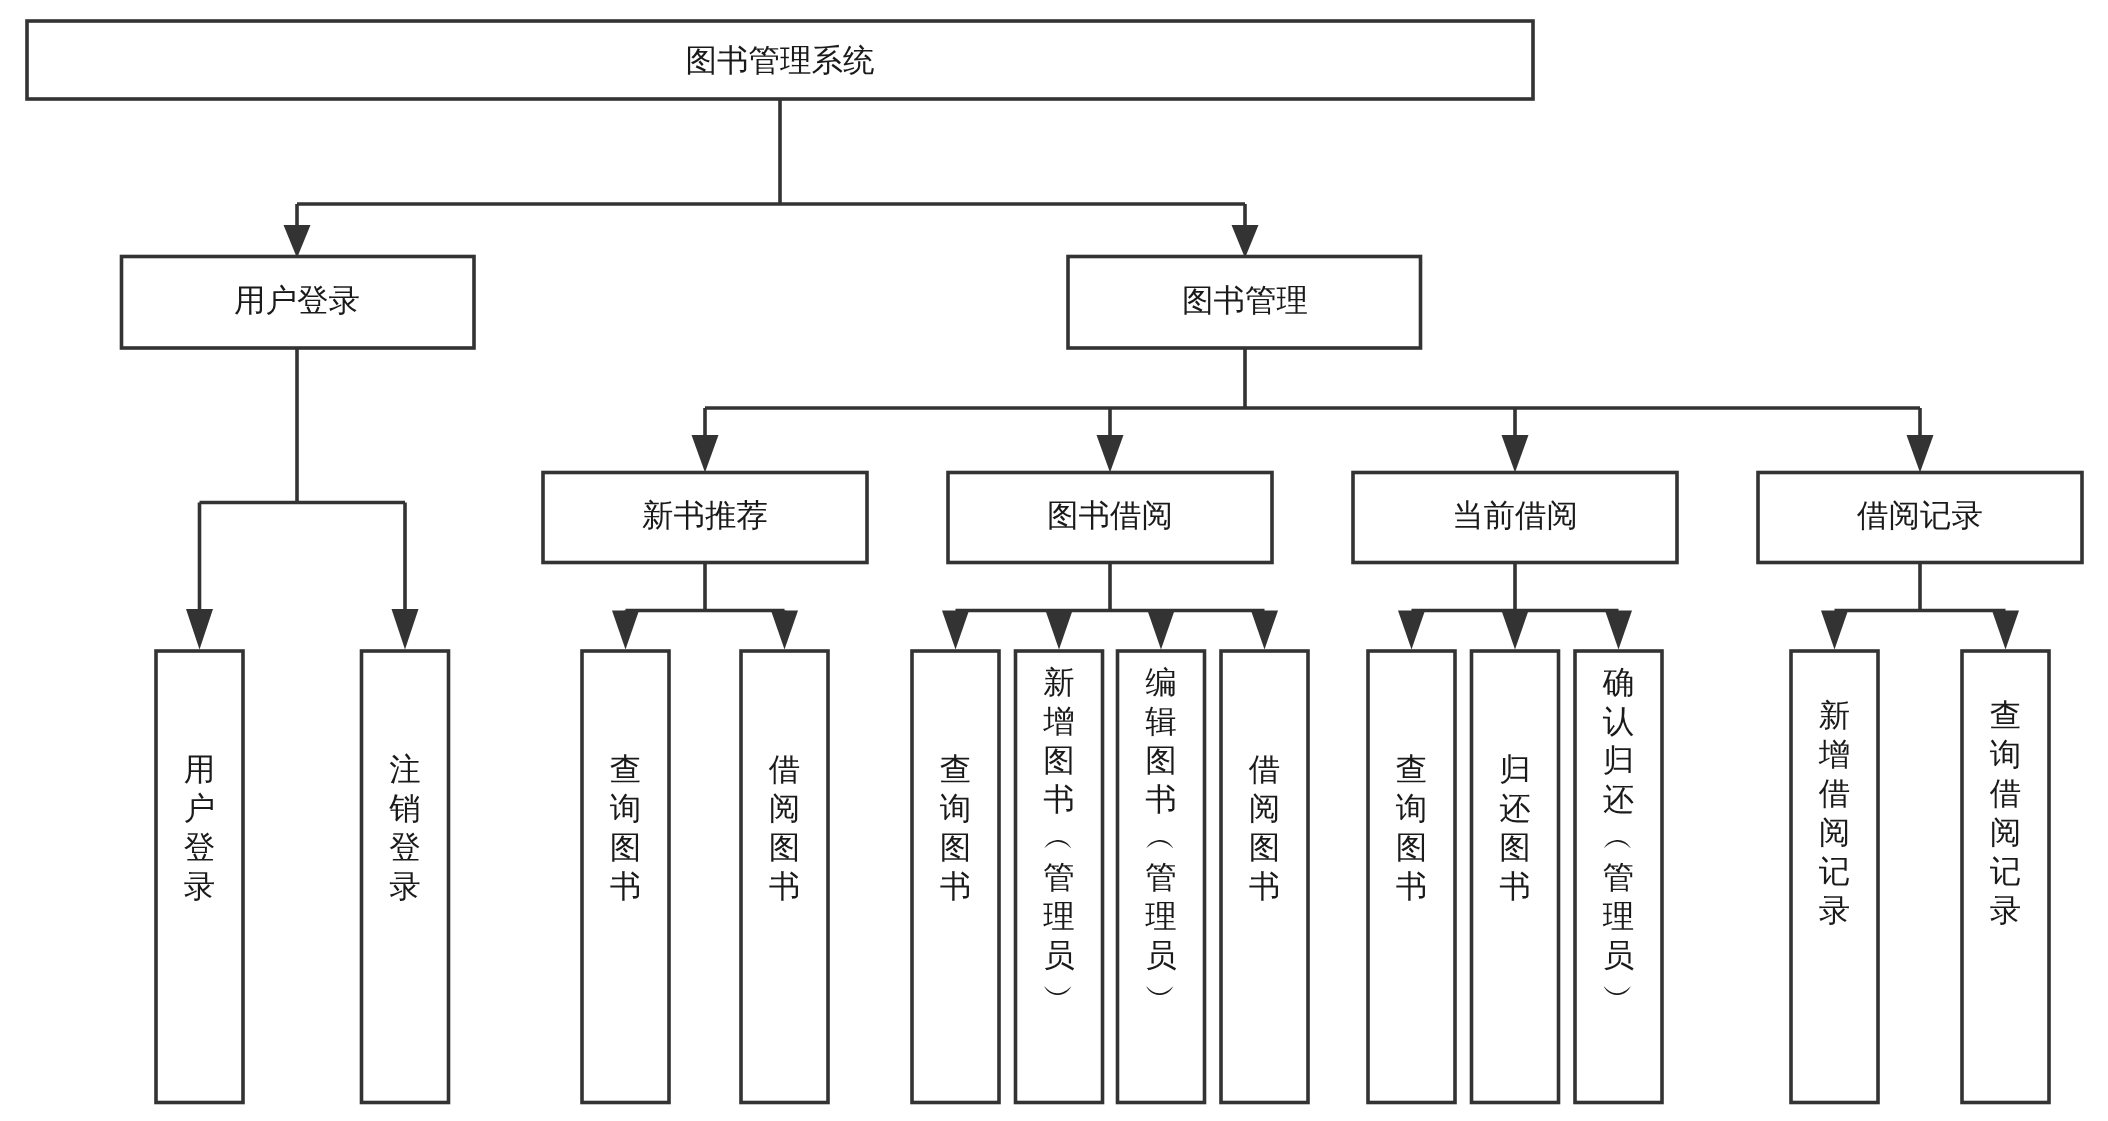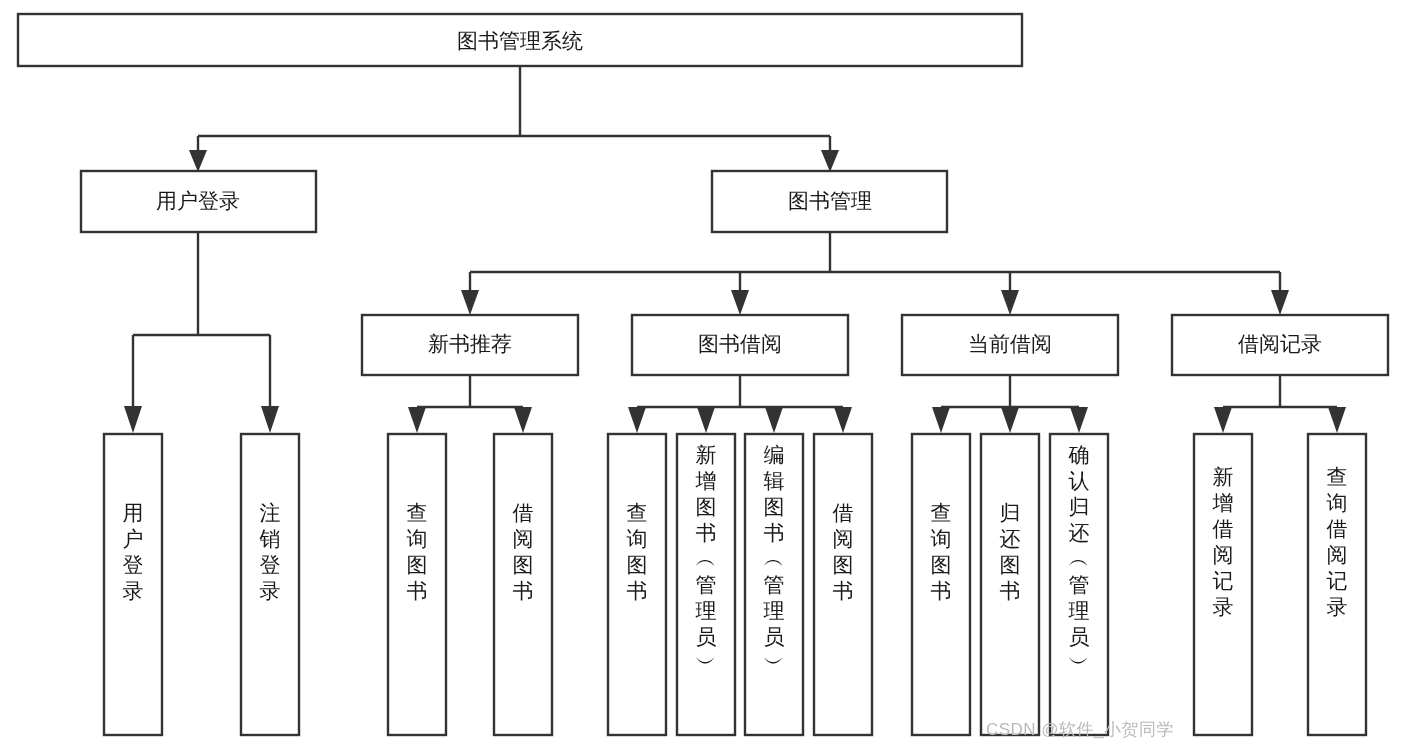--- a/index.html
+++ b/index.html
@@ -219,14 +219,13 @@
       <text class="node-label-v" x="1223" y="484"><tspan x="1223" dy="0">新</tspan><tspan x="1223" dy="26">增</tspan><tspan x="1223" dy="26">借</tspan><tspan x="1223" dy="26">阅</tspan><tspan x="1223" dy="26">记</tspan><tspan x="1223" dy="26">录</tspan></text>
     </g>
 
     <g>
       <rect class="node-rect" x="1308" y="434" width="58" height="301"></rect>
       <text class="node-label-v" x="1337" y="484"><tspan x="1337" dy="0">查</tspan><tspan x="1337" dy="26">询</tspan><tspan x="1337" dy="26">借</tspan><tspan x="1337" dy="26">阅</tspan><tspan x="1337" dy="26">记</tspan><tspan x="1337" dy="26">录</tspan></text>
     </g>
 
   </svg>
 
-  <div class="watermark">CSDN @软件_小贺同学</div>
 </div>
 
 </body></html>

